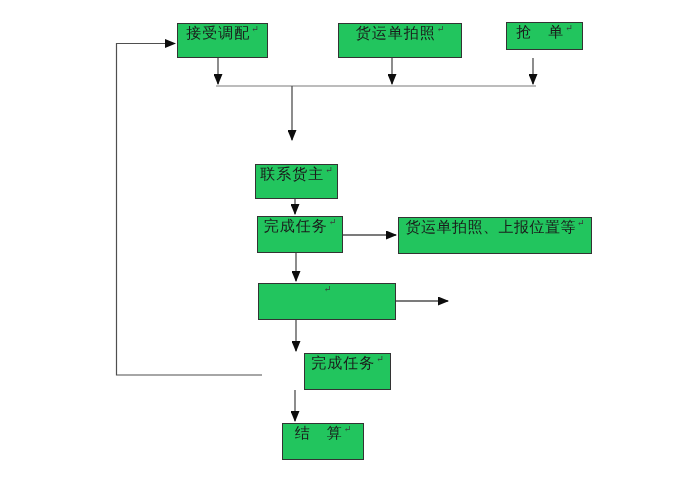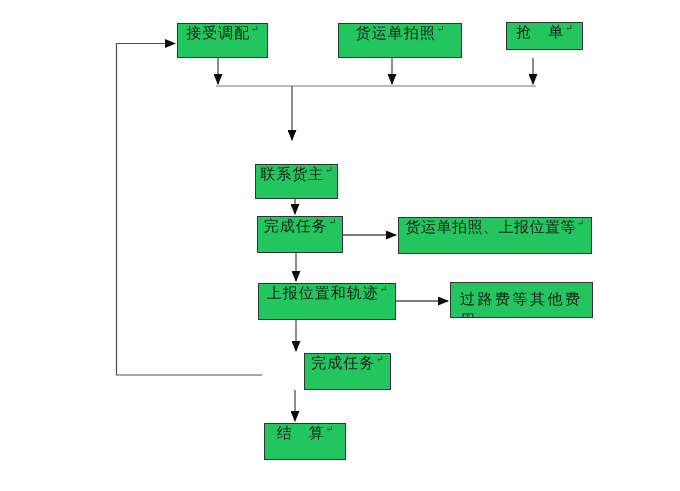--- a/index.html
+++ b/index.html
@@ -37,21 +37,21 @@
   .n-load      {left:257px;top:216px;width:86px; height:37px;}
   .n-waybill   {left:398px;top:217px;width:194px;height:37px;letter-spacing:0.5px;}
   .n-report    {left:258px;top:283px;width:138px;height:37px;}
   .n-toll      {left:450px;top:282px;width:143px;height:36px;
                 display:block;overflow:hidden;
                 padding:6px 4px 0 9px;
                 letter-spacing:2.5px;line-height:21px;
                 text-align:left;}
   .n-toll .wrap-line{display:block;line-height:21px;}
   .n-complete  {left:262px;top:353px;width:87px; height:37px;margin-left:42px;}
-  .n-settle    {left:264px;top:423px;width:82px; height:37px;}
+  .n-settle    {left:282px;top:423px;width:82px; height:37px;}
 </style>
 </head>
 <body>
 
 <div class="stage">
 
   <svg class="connectors" viewBox="0 0 680 491" xmlns="http://www.w3.org/2000/svg">
     <defs>
       <marker id="arr" markerUnits="userSpaceOnUse" markerWidth="11" markerHeight="9" refX="10" refY="4.5" orient="auto">
         <path d="M0,0 L11,4.5 L0,9 Z" fill="#0d0d0d"></path>
@@ -101,28 +101,23 @@
     <span>完成任务</span>
       <span class="pmark">↵</span>
   </div>
 
   <div class="node n-waybill">
     <span>货运单拍照、上报位置等</span>
       <span class="pmark">↵</span>
   </div>
 
   <div class="node n-report">
-    <span>上报位置和轨迹</span>
       <span class="pmark">↵</span>
   </div>
 
-  <div class="node n-toll">
-    <span class="wrap-line">过路费等其他费</span>
-    <span class="wrap-line">用</span>
-  </div>
 
   <div class="node n-complete">
     <span>完成任务</span>
       <span class="pmark">↵</span>
   </div>
 
   <div class="node n-settle">
     <span>结　算</span>
       <span class="pmark">↵</span>
   </div>

